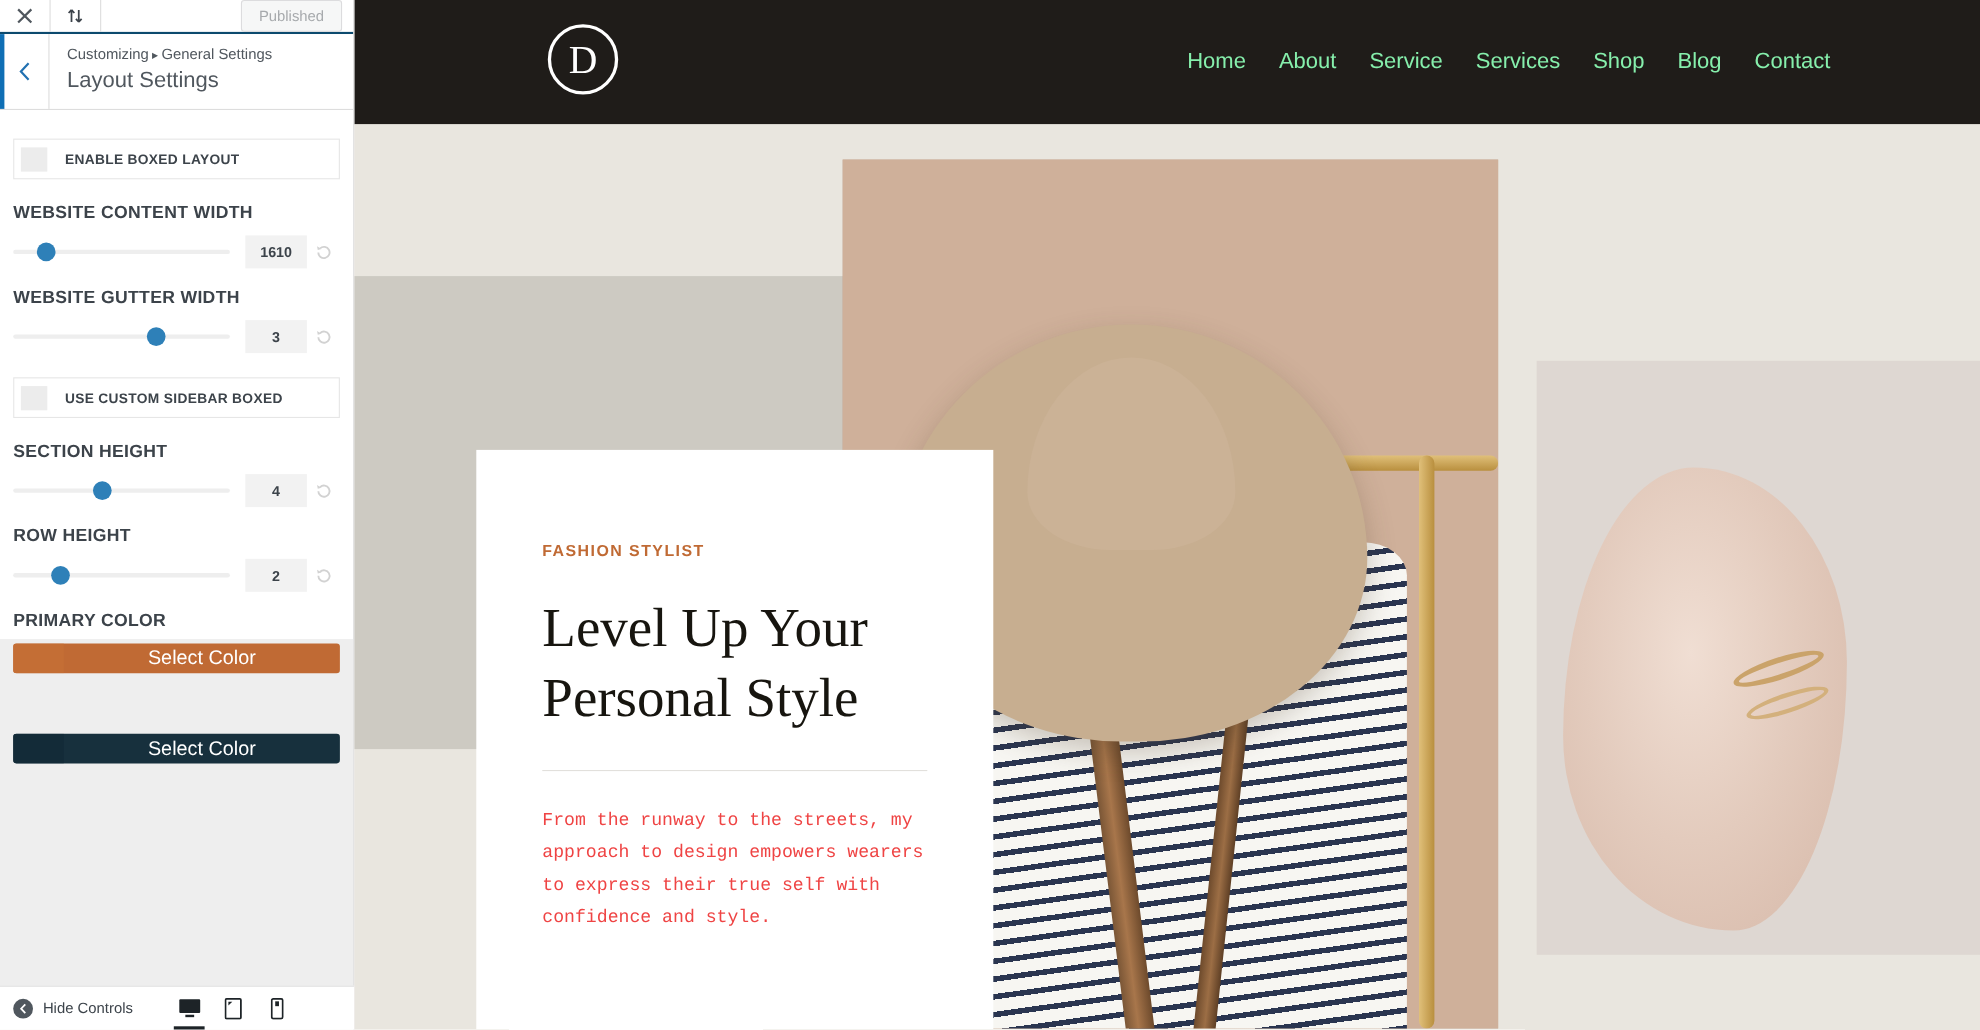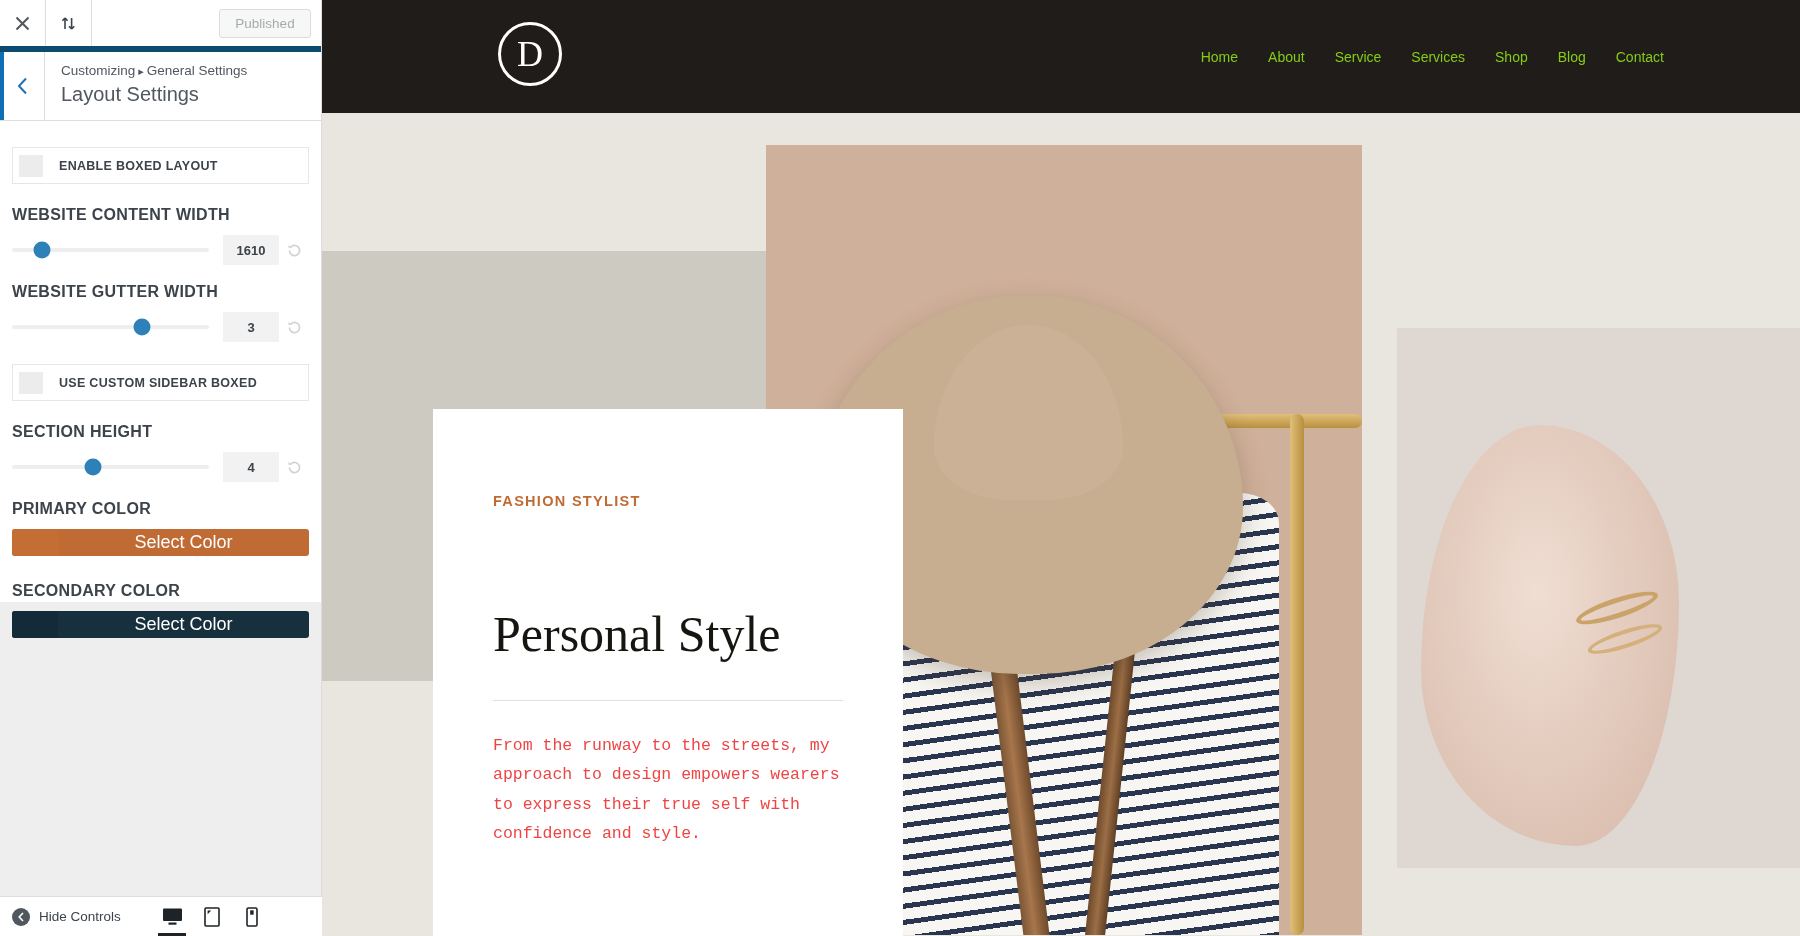--- a/index.html
+++ b/index.html
@@ -14,23 +14,23 @@
   
   .customizer {
     position: absolute; left: 0; top: 0;
     width: 322px; height: 936px;
     background: #fff;
     border-right: 1px solid #ddd;
     z-index: 50;
   }
   .cz-topbar {
     display: flex; align-items: stretch;
-    height: 52px;
-    background: #fff;
-    border-bottom: 6px solid #0c4a6e;
+    height: 31px;
+    background: #fff;
+    border-bottom: 2px solid #0c4a6e;
     justify-content: space-between;
   }
   .cz-close {
     width: 46px; display: flex; align-items: center; justify-content: center;
     border-right: 1px solid #ddd;
     color: #50575e; cursor: pointer;
   }
   .cz-close svg { display:block; }
   .cz-devices-toggle {
     width: 46px; display: flex; align-items: center; justify-content: center;
@@ -218,22 +218,22 @@
     font-family: "Liberation Serif", serif;
     font-size: 36px;
     line-height: 1;
   }
   .site-nav {
     position: absolute; right: 136px; top: 0;
     height: 113px;
     display: flex; align-items: center; gap: 30px;
   }
   .site-nav a {
-    color: #84cc16;
-    font-size: 14px;
+    color: #86efac;
+    font-size: 20px;
     text-decoration: none;
     font-family: "Liberation Sans", sans-serif;
   }
 
   .hero { position: relative; height: 922px; background: #e9e6df; }
 
   .deco-grey {
     position: absolute; left: -40px; top: 138px;
     width: 485px; height: 430px;
     background: #cdcac2;
@@ -464,20 +464,35 @@
             <div class="cz-numbox">4</div>
             <div class="cz-reset">
               <svg width="17" height="17" viewBox="0 0 17 17" aria-hidden="true">
                 <path d="M3.4 8.5 a5.1 5.1 0 1 0 1.6 -3.7" stroke="#d2d2d2" stroke-width="1.7" fill="none"></path>
                 <path d="M2.2 2.9 L2.9 6.3 L6.3 5.4 Z" fill="#d2d2d2"></path>
               </svg>
             </div>
           </div>
         </div>
 
+        <div class="cz-field">
+          <div class="cz-label">ROW HEIGHT</div>
+          <div class="cz-sliderrow">
+            <div class="cz-track">
+              <span class="cz-thumb" style="left:22%"></span>
+            </div>
+            <div class="cz-numbox">2</div>
+            <div class="cz-reset">
+              <svg width="17" height="17" viewBox="0 0 17 17" aria-hidden="true">
+                <path d="M3.4 8.5 a5.1 5.1 0 1 0 1.6 -3.7" stroke="#d2d2d2" stroke-width="1.7" fill="none"></path>
+                <path d="M2.2 2.9 L2.9 6.3 L6.3 5.4 Z" fill="#d2d2d2"></path>
+              </svg>
+            </div>
+          </div>
+        </div>
 
         <div class="cz-field" style="margin-bottom:26px">
           <div class="cz-label">PRIMARY COLOR</div>
           <div class="cz-colorbtn" id="primary-color-btn" style="background: rgb(192, 106, 52);">
             <span class="cz-swatch" id="primary-color-swatch" style="background: rgb(196, 110, 53);"></span>
             <span class="cz-colorlabel">Select Color</span>
           </div>
         </div>
 
         <div class="cz-field">
@@ -559,21 +574,21 @@
       <div class="photo-right">
         <div class="ph-arm"></div>
         <div class="ph-bracelet"></div>
         <div class="ph-bracelet2"></div>
       </div>
 
       <div class="hero-card">
         <div class="hero-inner">
           <div class="eyebrow" style="color: rgb(192, 106, 52);">FASHION STYLIST</div>
           <h1 class="hero-title">
-            <br>
+            <span>Level Up Your</span><br>
             <span>Personal Style</span>
           </h1>
           <div class="hero-rule"></div>
           <p class="hero-body">From the runway to the streets, my approach to design empowers wearers to express their true self with confidence and style.</p>
         </div>
       </div>
 
     </section>
   </main>
 

